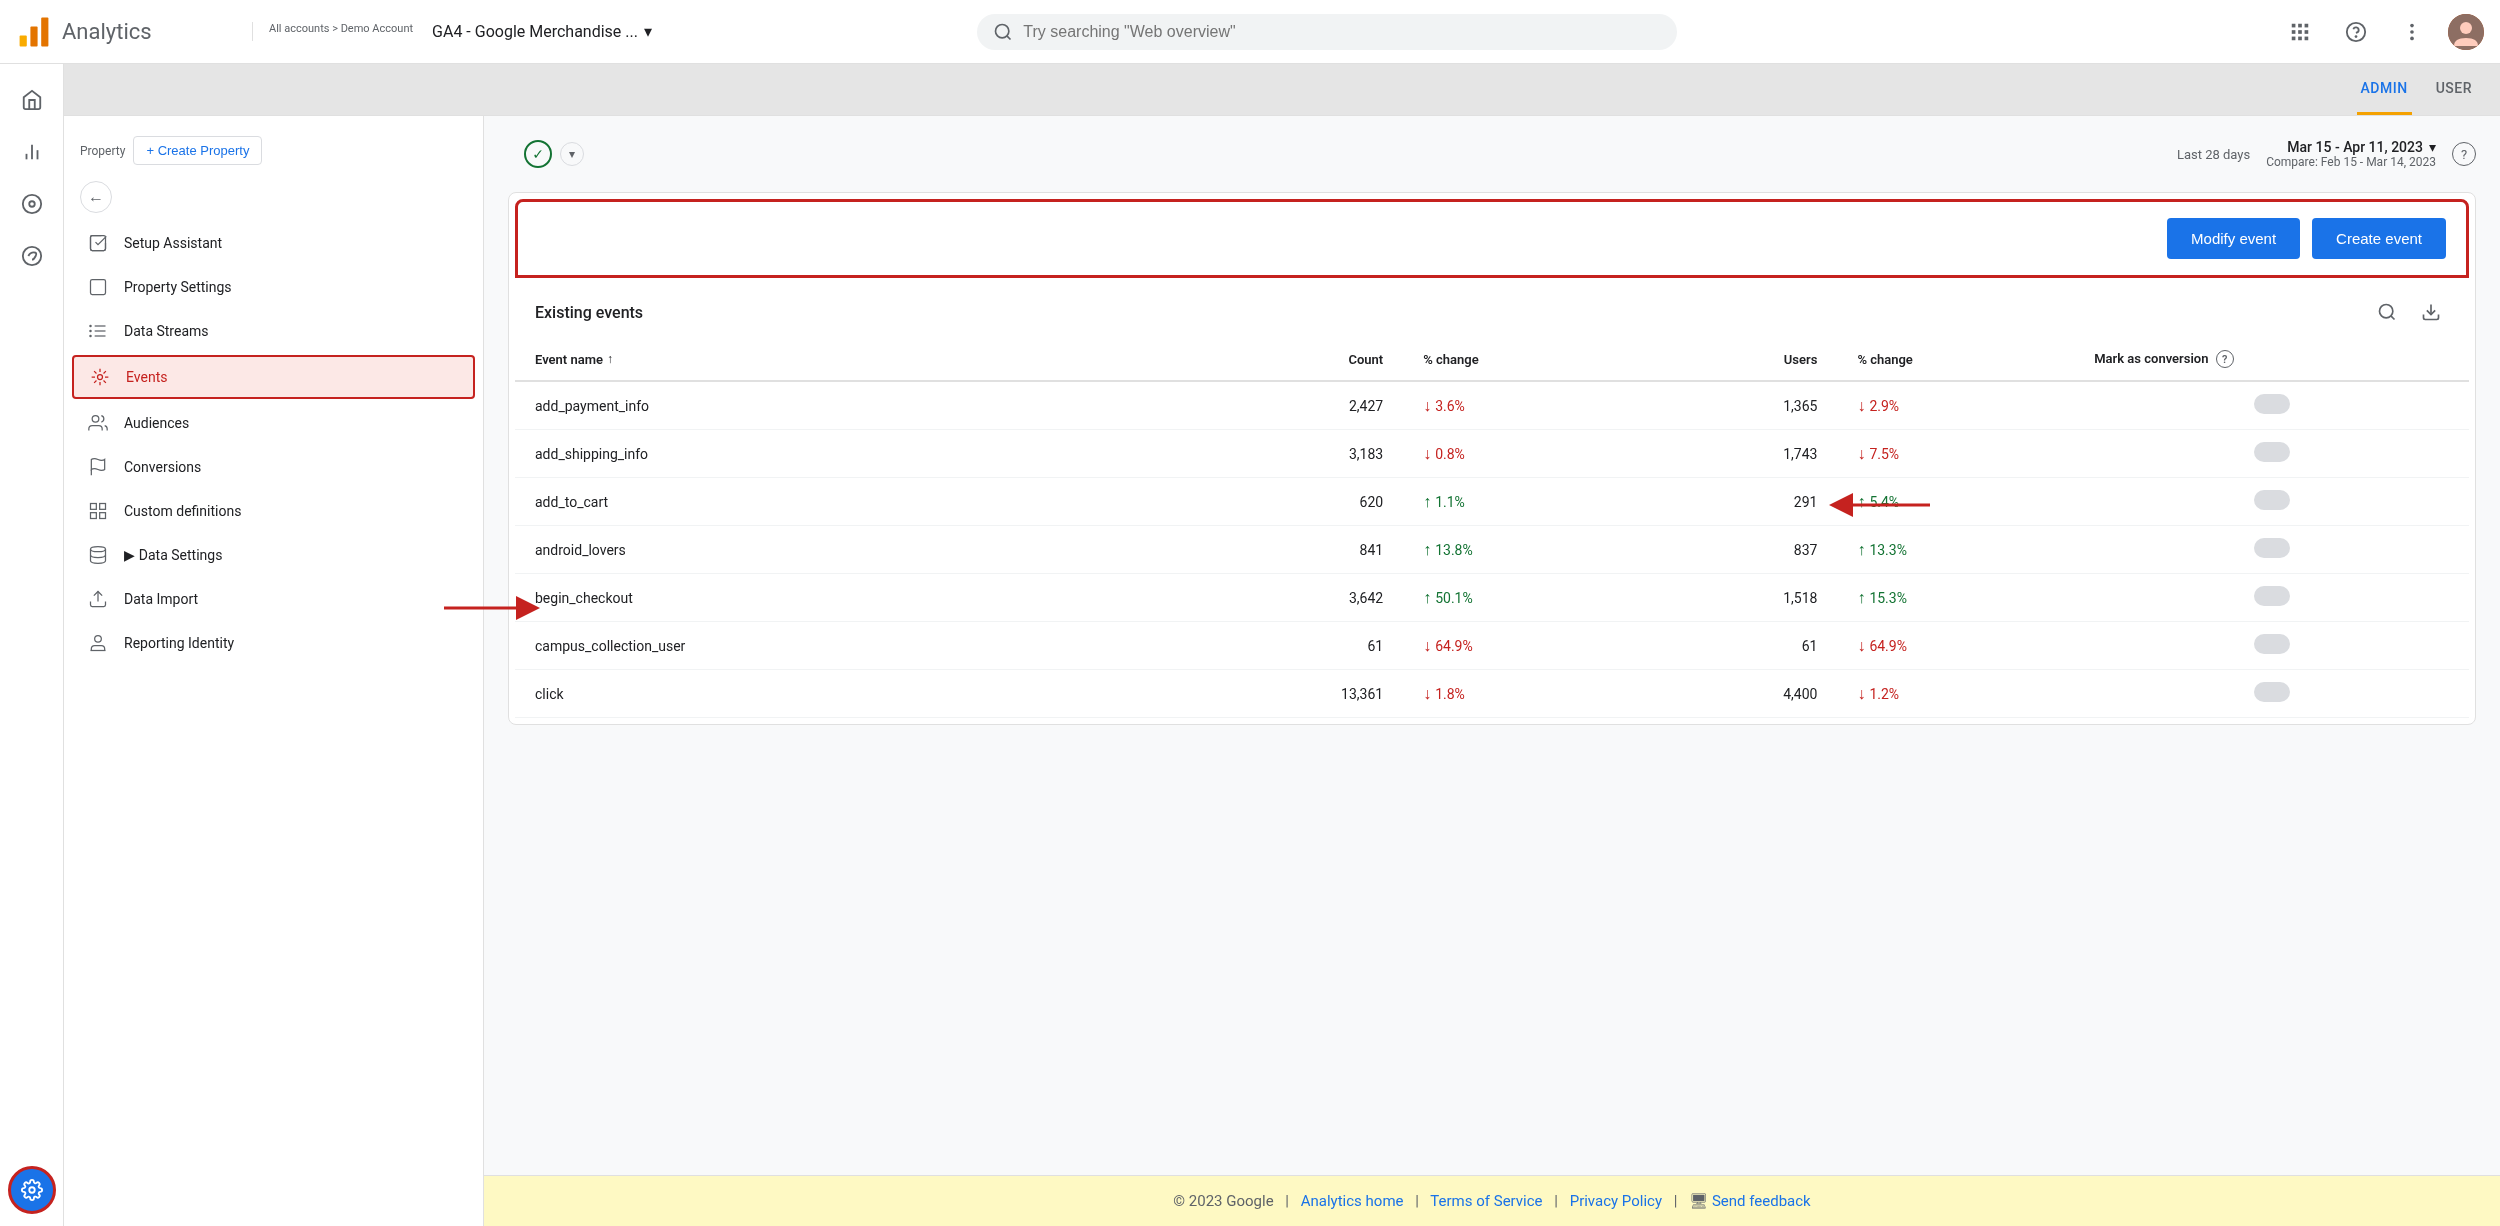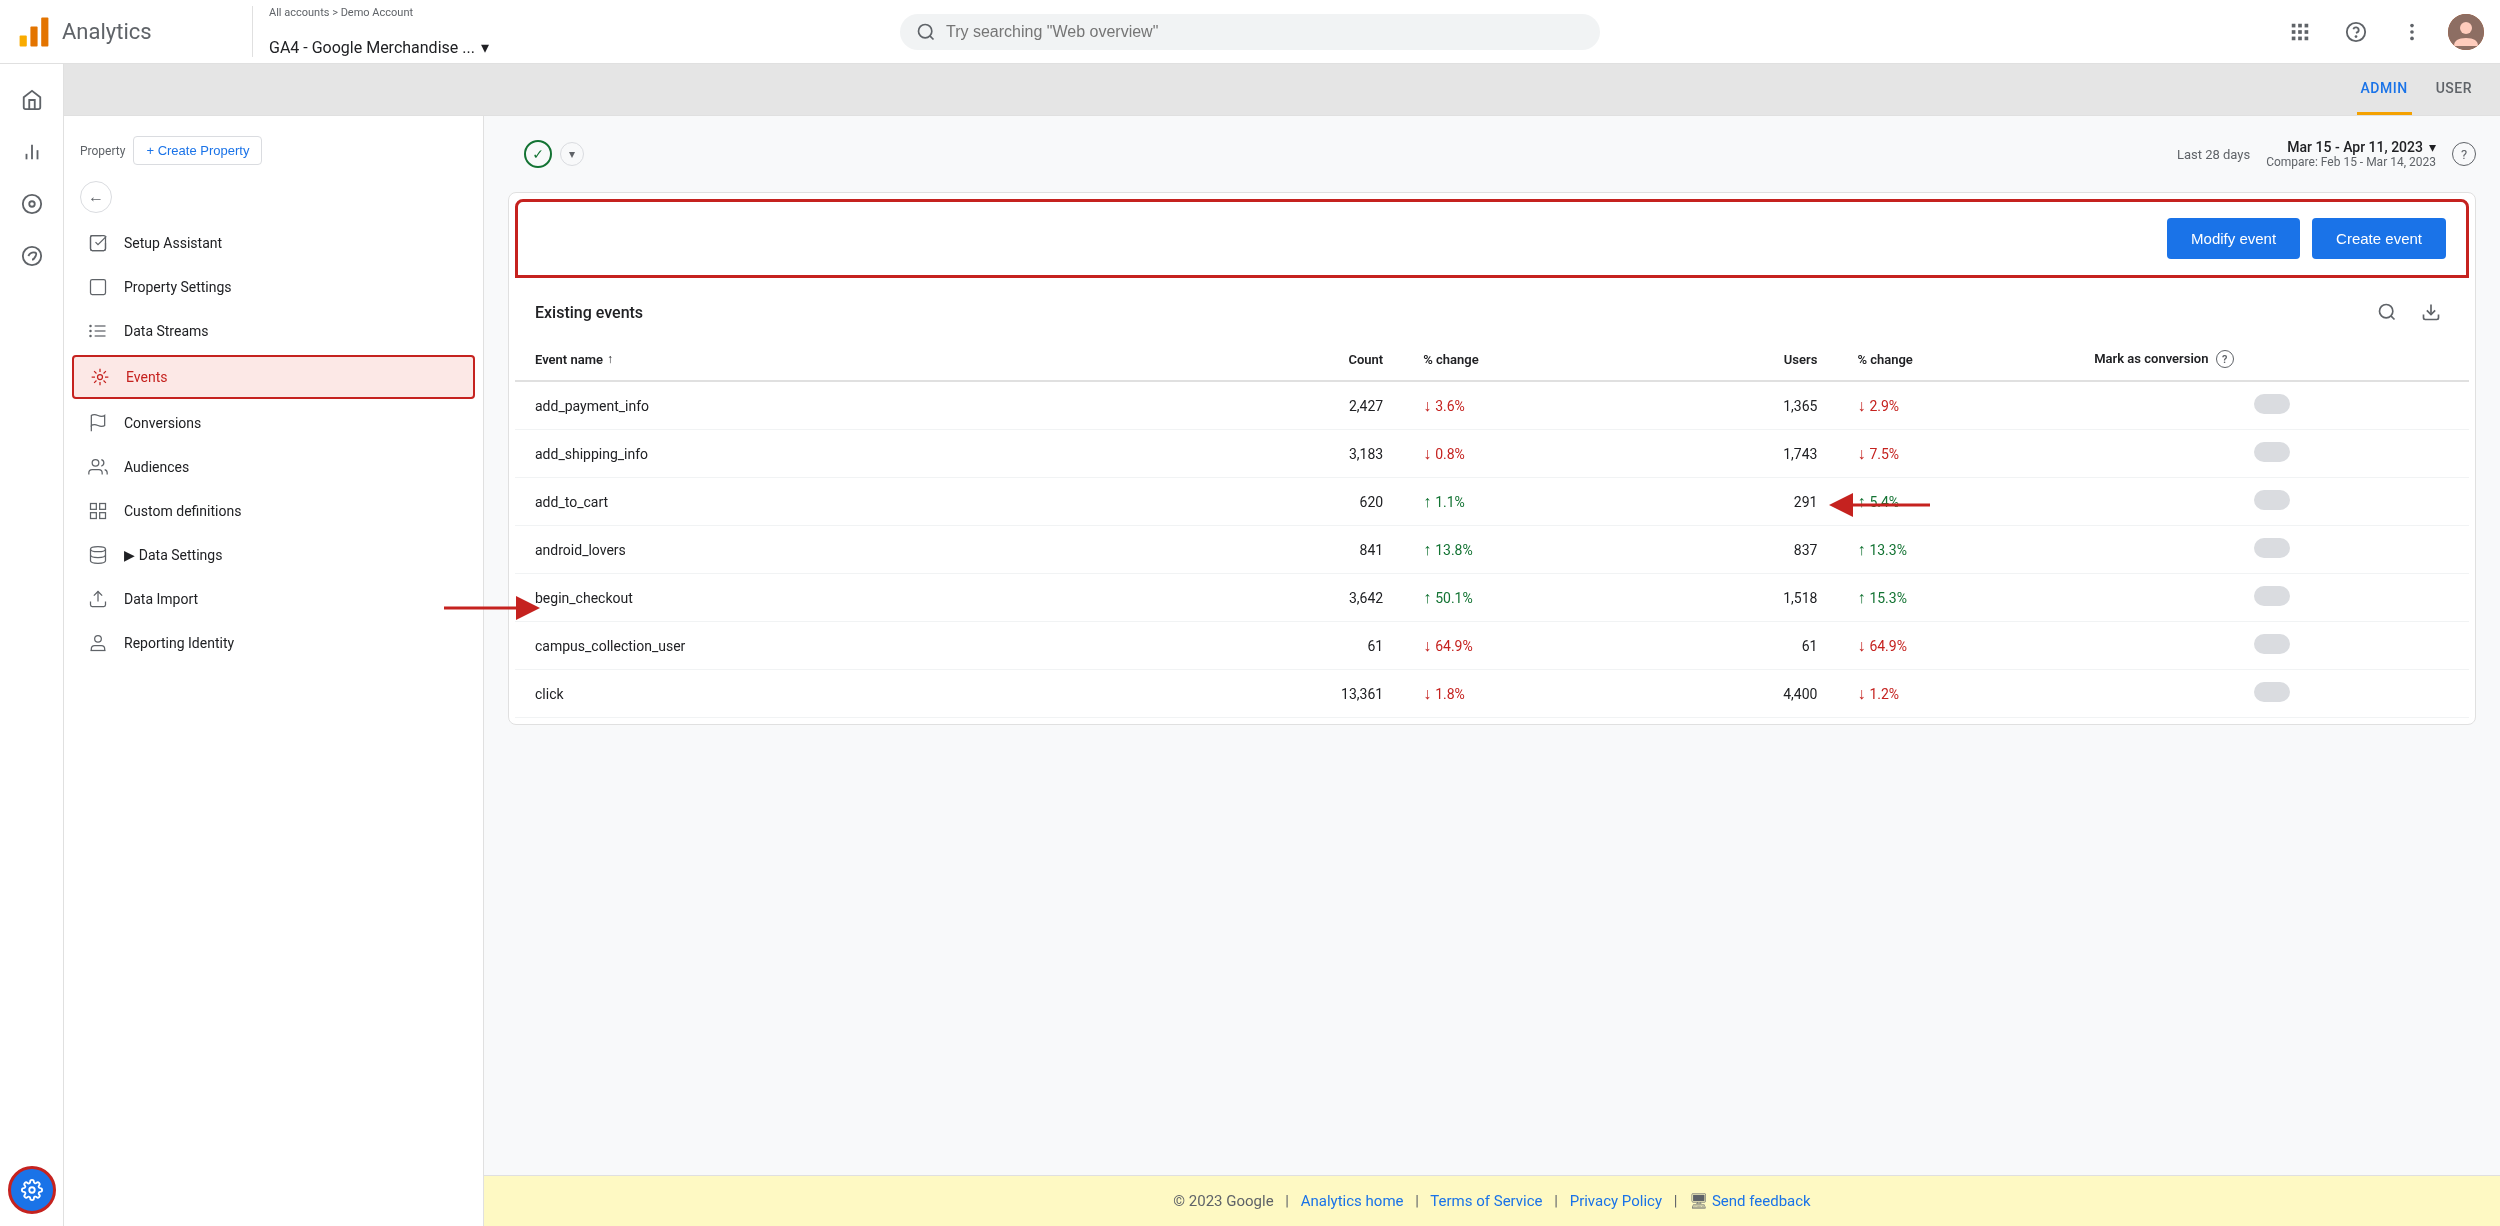--- a/index.html
+++ b/index.html
@@ -3,21 +3,21 @@
   <meta charset="utf-8">
   <style>
     * { margin: 0; padding: 0; box-sizing: border-box; }
     body { font-family: 'Google Sans', Roboto, Arial, sans-serif; font-size: 14px; background: #f8f9fa; color: #202124; width: 2500px; min-height: 1226px; overflow-x: hidden; }
 
     
     .header { display: flex; align-items: center; background: #fff; height: 64px; padding: 0 16px; border-bottom: 1px solid #e0e0e0; position: fixed; top: 0; left: 0; right: 0; z-index: 100; gap: 16px; }
     .header-logo { display: flex; align-items: center; gap: 10px; min-width: 220px; }
     .logo-icon { width: 36px; height: 36px; }
     .logo-text { font-size: 22px; font-weight: 400; color: #5f6368; }
-    .header-account { display: flex; flex-direction: column; padding: 0 16px; border-left: 1px solid #e0e0e0; min-width: 300px; gap: 19px; }
+    .header-account { display: flex; flex-direction: row; padding: 0 16px; border-left: 1px solid #e0e0e0; min-width: 300px; gap: 19px; }
     .header-account-path { font-size: 11px; color: #5f6368; }
     .header-account-name { font-size: 16px; color: #202124; display: flex; align-items: center; gap: 6px; }
     .header-search { flex: 1; max-width: 700px; margin: 0 auto; }
     .search-box { display: flex; align-items: center; background: #f1f3f4; border-radius: 24px; padding: 8px 16px; gap: 10px; width: 100%; }
     .search-box input { border: none; background: transparent; font-size: 16px; color: #5f6368; outline: none; flex: 1; }
     .header-actions { display: flex; align-items: center; gap: 16px; margin-left: auto; }
     .header-icon-btn { width: 40px; height: 40px; border-radius: 50%; display: flex; align-items: center; justify-content: center; cursor: pointer; color: #5f6368; font-size: 20px; border: none; background: transparent; }
     .header-avatar { width: 36px; height: 36px; border-radius: 50%; background: #a0522d; display: flex; align-items: center; justify-content: center; color: white; font-size: 14px; overflow: hidden; }
 
     
@@ -247,37 +247,37 @@
               <circle cx="12" cy="12" r="3"></circle>
               <path d="M12 2v4M12 18v4M4.93 4.93l2.83 2.83M16.24 16.24l2.83 2.83M2 12h4M18 12h4M4.93 19.07l2.83-2.83M16.24 7.76l2.83-2.83"></path>
             </svg>
           </span>
           <span>Events</span>
         </div>
 
         <div class="sidebar-menu-item">
           <span class="icon">
             <svg width="20" height="20" viewBox="0 0 24 24" fill="none" stroke="#5f6368" stroke-width="1.5">
-              <path d="M4 15s1-1 4-1 5 2 8 2 4-1 4-1V3s-1 1-4 1-5-2-8-2-4 1-4 1z"></path>
-                <line x1="4" y1="22" x2="4" y2="15"></line>
-            </svg>
-          </span>
-          <span>Conversions</span>
-        </div>
-
-        <div class="sidebar-menu-item">
-          <span class="icon">
-            <svg width="20" height="20" viewBox="0 0 24 24" fill="none" stroke="#5f6368" stroke-width="1.5">
               <path d="M17 21v-2a4 4 0 0 0-4-4H5a4 4 0 0 0-4 4v2"></path>
                 <circle cx="9" cy="7" r="4"></circle>
               <path d="M23 21v-2a4 4 0 0 0-3-3.87"></path>
                 <path d="M16 3.13a4 4 0 0 1 0 7.75"></path>
             </svg>
           </span>
           <span>Audiences</span>
+        </div>
+
+        <div class="sidebar-menu-item">
+          <span class="icon">
+            <svg width="20" height="20" viewBox="0 0 24 24" fill="none" stroke="#5f6368" stroke-width="1.5">
+              <path d="M4 15s1-1 4-1 5 2 8 2 4-1 4-1V3s-1 1-4 1-5-2-8-2-4 1-4 1z"></path>
+                <line x1="4" y1="22" x2="4" y2="15"></line>
+            </svg>
+          </span>
+          <span>Conversions</span>
         </div>
 
         <div class="sidebar-menu-item">
           <span class="icon">
             <svg width="20" height="20" viewBox="0 0 24 24" fill="none" stroke="#5f6368" stroke-width="1.5">
               <rect x="3" y="3" width="7" height="7"></rect>
                 <rect x="14" y="3" width="7" height="7"></rect>
               <rect x="14" y="14" width="7" height="7"></rect>
                 <rect x="3" y="14" width="7" height="7"></rect>
             </svg>

